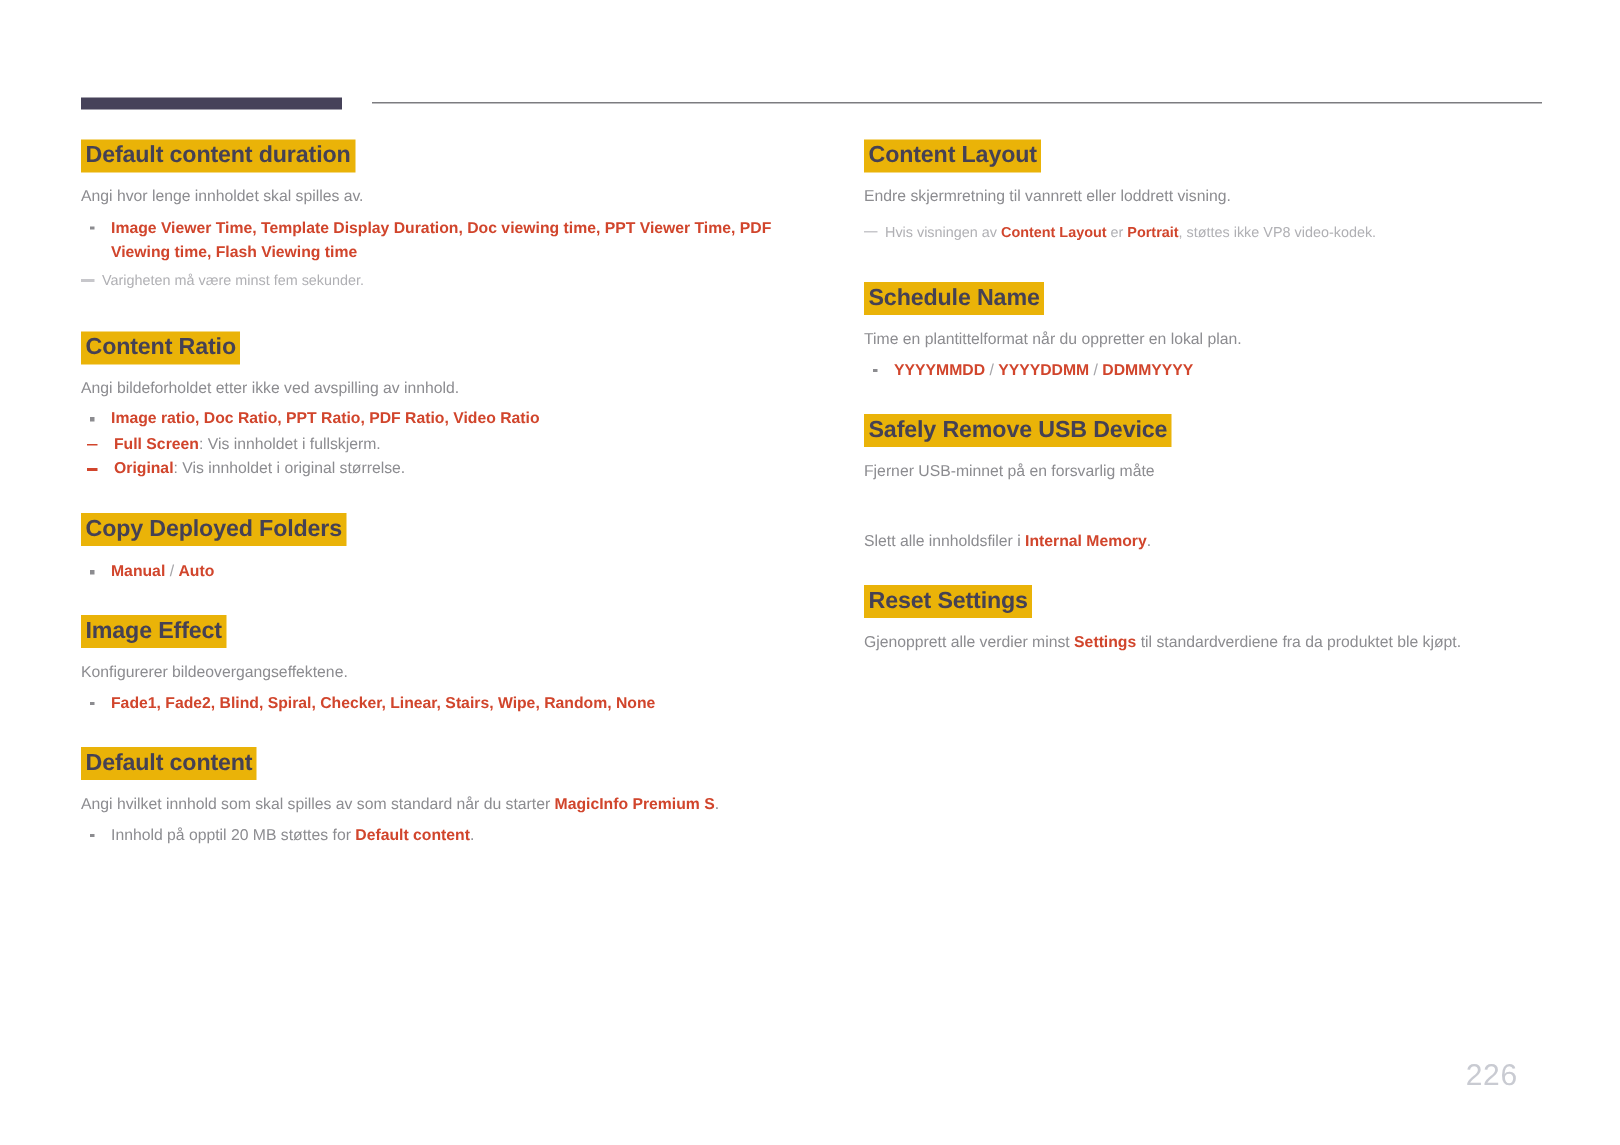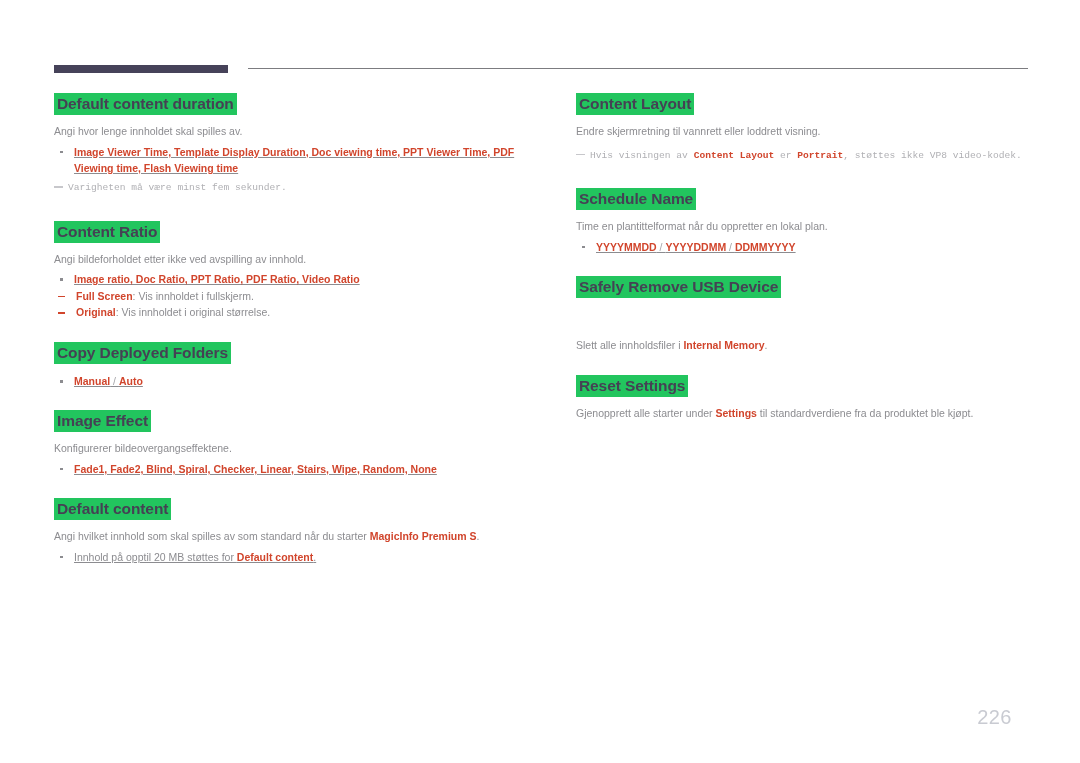--- a/index.html
+++ b/index.html
@@ -59,41 +59,40 @@
   h2.heading {
     margin: 0;
     padding: 0;
     font-size: 15.5px;
     font-weight: bold;
     line-height: 1.35;
     color: #454154;
     letter-spacing: -0.1px;
   }
   h2.heading .hl {
-    background: #22c55e;
+    background: #eab308;
     padding: 2px 3px 3px 3px;
     box-decoration-break: clone;
     -webkit-box-decoration-break: clone;
   }
 
   p.desc {
     margin: 0;
     font-size: 10.5px;
     line-height: 1.5;
     color: #8c8c90;
   }
 
   .bullets { margin: 0; padding: 0; list-style: none; }
   .bullets > li {
     position: relative;
     padding-left: 20px;
     font-size: 10.5px;
     line-height: 1.55;
     color: #8c8c90;
-    text-decoration: underline;
   }
   .bullets > li > .bullet-mark {
     position: absolute;
     left: 6px;
     top: 7px;
     width: 2.5px;
     height: 2.5px;
     background: #8c8c90;
   }
 
@@ -113,21 +112,20 @@
     height: 1.4px;
     background: #d1452c;
   }
 
   .note {
     position: relative;
     padding-left: 14px;
     font-size: 9.6px;
     line-height: 1.5;
     color: #b0b0b4;
-    font-family: Liberation Mono, monospace;
   }
   .note > .note-mark {
     position: absolute;
     left: 0;
     top: 5px;
     width: 9px;
     height: 1.6px;
     background: #c7c7cb;
   }
 
@@ -281,34 +279,35 @@
           <span class="opt">YYYYMMDD</span><span class="sep"> / </span><span class="opt">YYYYDDMM</span><span class="sep"> / </span><span class="opt">DDMMYYYY</span>
         </li>
       </ul>
     </div>
 
     <div class="gap-sec-md"></div>
 
     <div class="section">
       <h2 class="heading"><span class="hl">Safely Remove USB Device</span></h2>
       <div class="gap-desc"></div>
+      <p class="desc">Fjerner USB-minnet på en forsvarlig måte</p>
     </div>
 
     <div class="gap-sec-md"></div>
 
     <div class="section">
       <div class="gap-desc"></div>
       <p class="desc"><span>Slett alle innholdsfiler i </span><span class="term">Internal Memory</span><span>.</span></p>
     </div>
 
     <div class="gap-sec-md"></div>
 
     <div class="section">
       <h2 class="heading"><span class="hl">Reset Settings</span></h2>
       <div class="gap-desc"></div>
-      <p class="desc"><span>Gjenopprett alle starter under </span><span class="term">Settings</span><span> til standardverdiene fra da produktet ble kjøpt.</span></p>
+      <p class="desc"><span>Gjenopprett alle verdier minst </span><span class="term">Settings</span><span> til standardverdiene fra da produktet ble kjøpt.</span></p>
     </div>
 
   </div>
 
   <div class="page-number">226</div>
 
 </div>
 
 </body></html>

